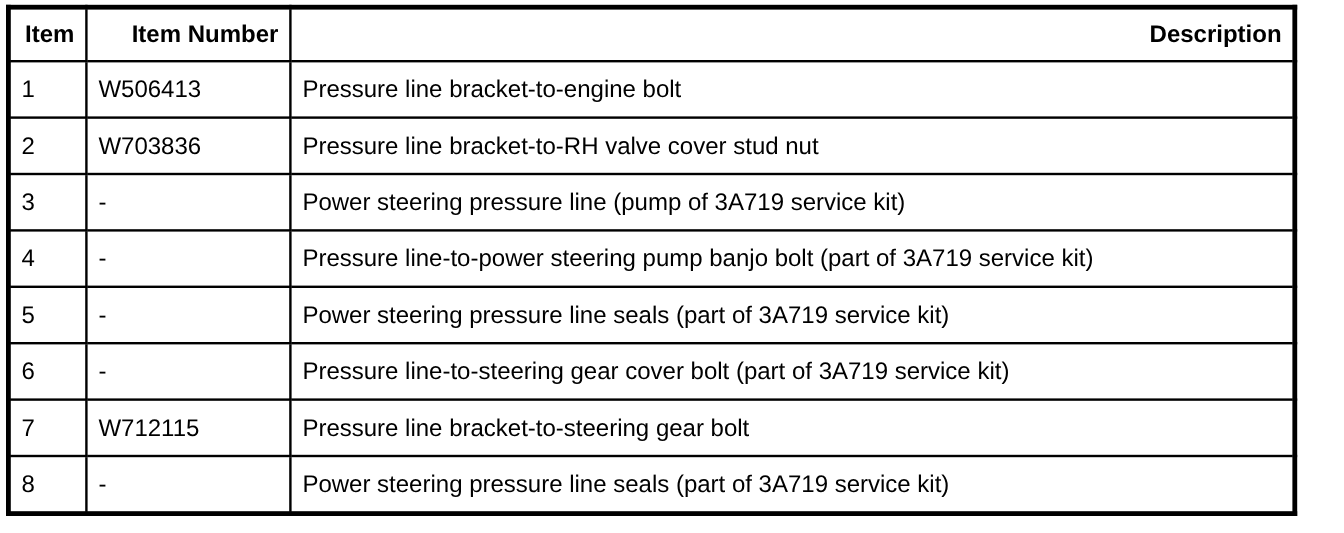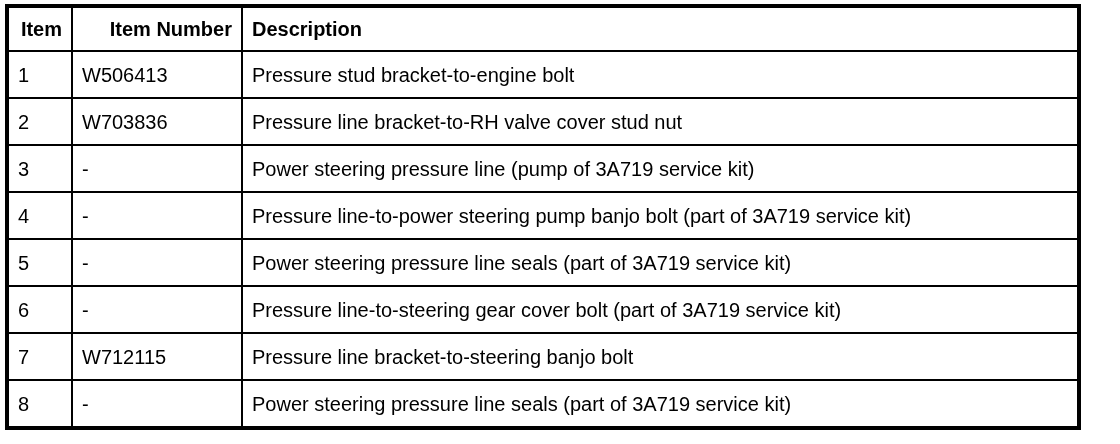--- a/index.html
+++ b/index.html
@@ -32,21 +32,21 @@
     overflow: hidden;
     white-space: nowrap;
     background: #ffffff;
   }
   table.parts th {
     height: 42px;
     font-weight: bold;
     text-align: right;
   }
   table.parts th.center {
-    text-align: left;
+    text-align: right;
   }
   table.parts td {
     height: 45px;
     font-weight: normal;
     text-align: left;
   }
 </style>
 </head>
 <body>
 
@@ -60,21 +60,21 @@
     <tr>
       <th>Item</th>
       <th>Item Number</th>
       <th class="center">Description</th>
     </tr>
   </thead>
   <tbody>
   <tr>
     <td>1</td>
     <td>W506413</td>
-    <td>Pressure stud bracket-to-engine bolt</td>
+    <td>Pressure line bracket-to-engine bolt</td>
   </tr>
 
   <tr>
     <td>2</td>
     <td>W703836</td>
     <td>Pressure line bracket-to-RH valve cover stud nut</td>
   </tr>
 
   <tr>
     <td>3</td>
@@ -96,21 +96,21 @@
 
   <tr>
     <td>6</td>
     <td>-</td>
     <td>Pressure line-to-steering gear cover bolt (part of 3A719 service kit)</td>
   </tr>
 
   <tr>
     <td>7</td>
     <td>W712115</td>
-    <td>Pressure line bracket-to-steering banjo bolt</td>
+    <td>Pressure line bracket-to-steering gear bolt</td>
   </tr>
 
   <tr>
     <td>8</td>
     <td>-</td>
     <td>Power steering pressure line seals (part of 3A719 service kit)</td>
   </tr>
 </tbody>
 </table>
 

